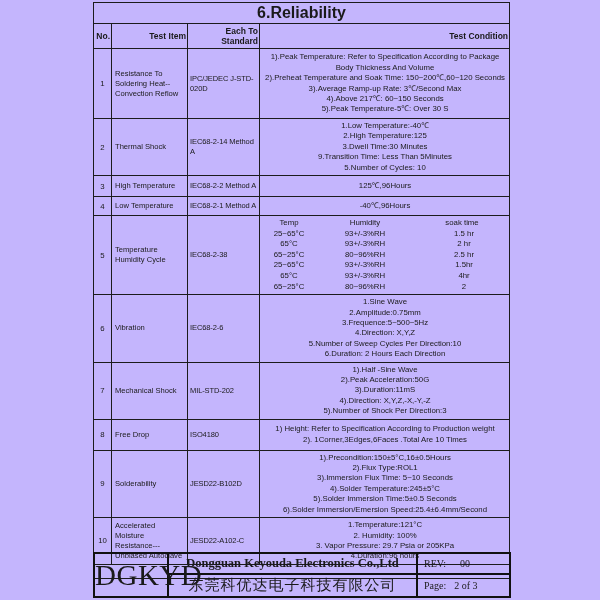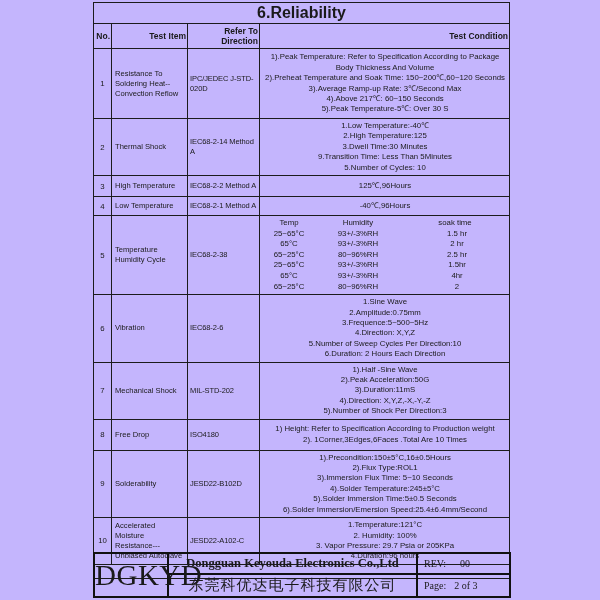--- a/index.html
+++ b/index.html
@@ -30,21 +30,21 @@
   .cell-item { font-size: 7.6px; padding: 1px 2px 1px 3px; line-height: 10px; margin-left: 36px; }
   .cell-std  { font-size: 7.5px; padding: 1px 1px 1px 2px; line-height: 10px; letter-spacing: -0.1px; }
   .cell-cond { font-size: 7.8px; padding: 2px 3px 2px 4px; text-align: center; }
   .cond-line { line-height: 10.4px; }
   .empty-row td { height: 14px; }
 
   
   .cond-grid {
     display: grid;
     grid-template-columns: 50px 76px auto;
-    column-gap: 6px;
+    column-gap: 13px;
     line-height: 10.6px;
   }
   .cond-grid .soak { padding-left: 6px; }
   .cond-grid .soak-h { padding-left: 2px; }
 
   
   .footer-table {
     position: absolute; left: 93px; top: 552px; width: 416px;
     border-collapse: collapse; table-layout: fixed;
   }
@@ -82,21 +82,21 @@
         <col style="width:72px">
         <col style="width:250px">
     </colgroup>
     <thead>
       <tr>
         <th class="title-row-cell title-row-th" colspan="4">6.Reliability</th>
       </tr>
       <tr class="head-row">
         <th>No.</th>
         <th>Test Item</th>
-        <th>Refer To Direction</th>
+        <th>Each To Standard</th>
         <th>Test Condition</th>
       </tr>
     </thead>
     <tbody id="table-body">
         <tr style="height: 70px;">
           <td class="cell-no">1</td>
           <td class="cell-item">Resistance To Soldering Heat--Convection Reflow</td>
           <td class="cell-std">IPC/JEDEC J-STD-020D</td>
           <td class="cell-cond">
             <div class="cond-line">1).Peak Temperature: Refer to Specification According to Package Body Thickness And Volume</div>

